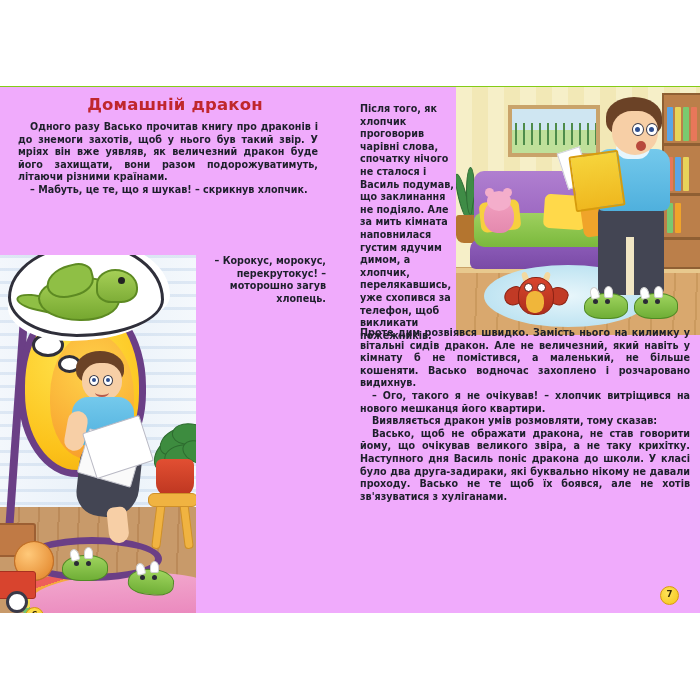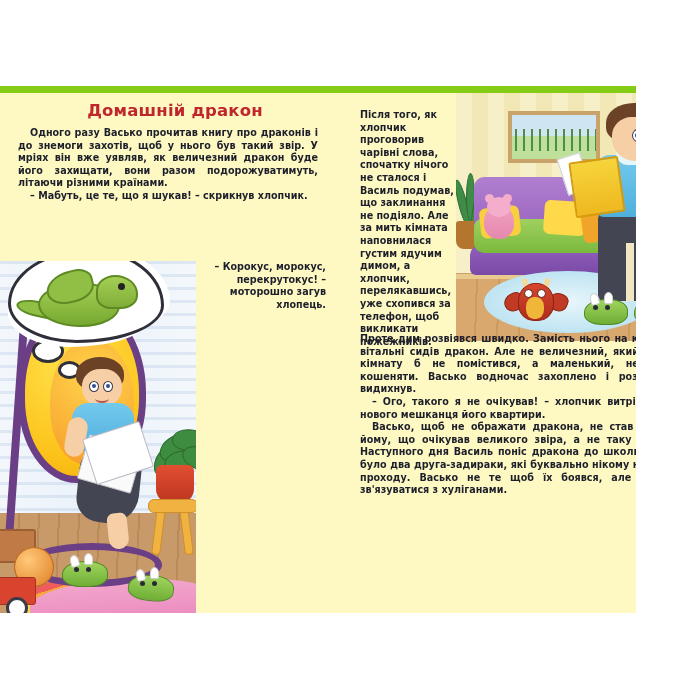--- a/index.html
+++ b/index.html
@@ -9,24 +9,24 @@
     width: 700px;
     height: 700px;
     overflow: hidden;
     font-family: "DejaVu Sans", "Liberation Sans", sans-serif;
   }
 
   #page {
     position: absolute;
     left: 0;
     top: 86px;
-    width: 636px;
+    width: 700px;
     height: 527px;
-    background: #fef9c3;
-    border-top: 7px solid #84cc16;
+    background: #f0abfc;
+    border-top: 1px solid #84cc16;
     box-sizing: border-box;
     overflow: hidden;
   }
 
   
   #left-page {
     position: absolute;
     left: 0; top: 0;
     width: 350px; height: 527px;
     overflow: hidden;
@@ -641,19 +641,20 @@
       <div class="r-se rse-d"></div>
     </div>
 
     <div id="right-col-wrap" class="body-text">
       <p>Після того, як хлопчик проговорив чарівні слова, спочатку нічого не сталося і Василь подумав, що заклинання не подіяло. Але за мить кімната наповнилася густим ядучим димом, а хлопчик, перелякавшись, уже схопився за телефон, щоб викликати пожежників.</p>
     </div>
 
     <div id="right-col-full" class="body-text">
       <p class="noindent">Проте дим розвіявся швидко. Замість нього на килимку у вітальні сидів дракон. Але не величезний, який навіть у кімнату б не помістився, а маленький, не більше кошеняти. Васько водночас захоплено і розчаровано видихнув.</p>
       <p>– Ого, такого я не очікував! – хлопчик витріщився на нового мешканця його квартири.</p>
+      <p>Виявляється дракон умів розмовляти, тому сказав:</p>
       <p>Васько, щоб не ображати дракона, не став говорити йому, що очікував великого звіра, а не таку крихітку. Наступного дня Василь поніс дракона до школи. У класі було два друга-задираки, які буквально нікому не давали проходу. Васько не те щоб їх боявся, але не хотів зв'язуватися з хуліганами.</p>
     </div>
 
     <div class="page-num" id="page-num-right">7</div>
   </div>
 
 </div>
 
 </body></html>

